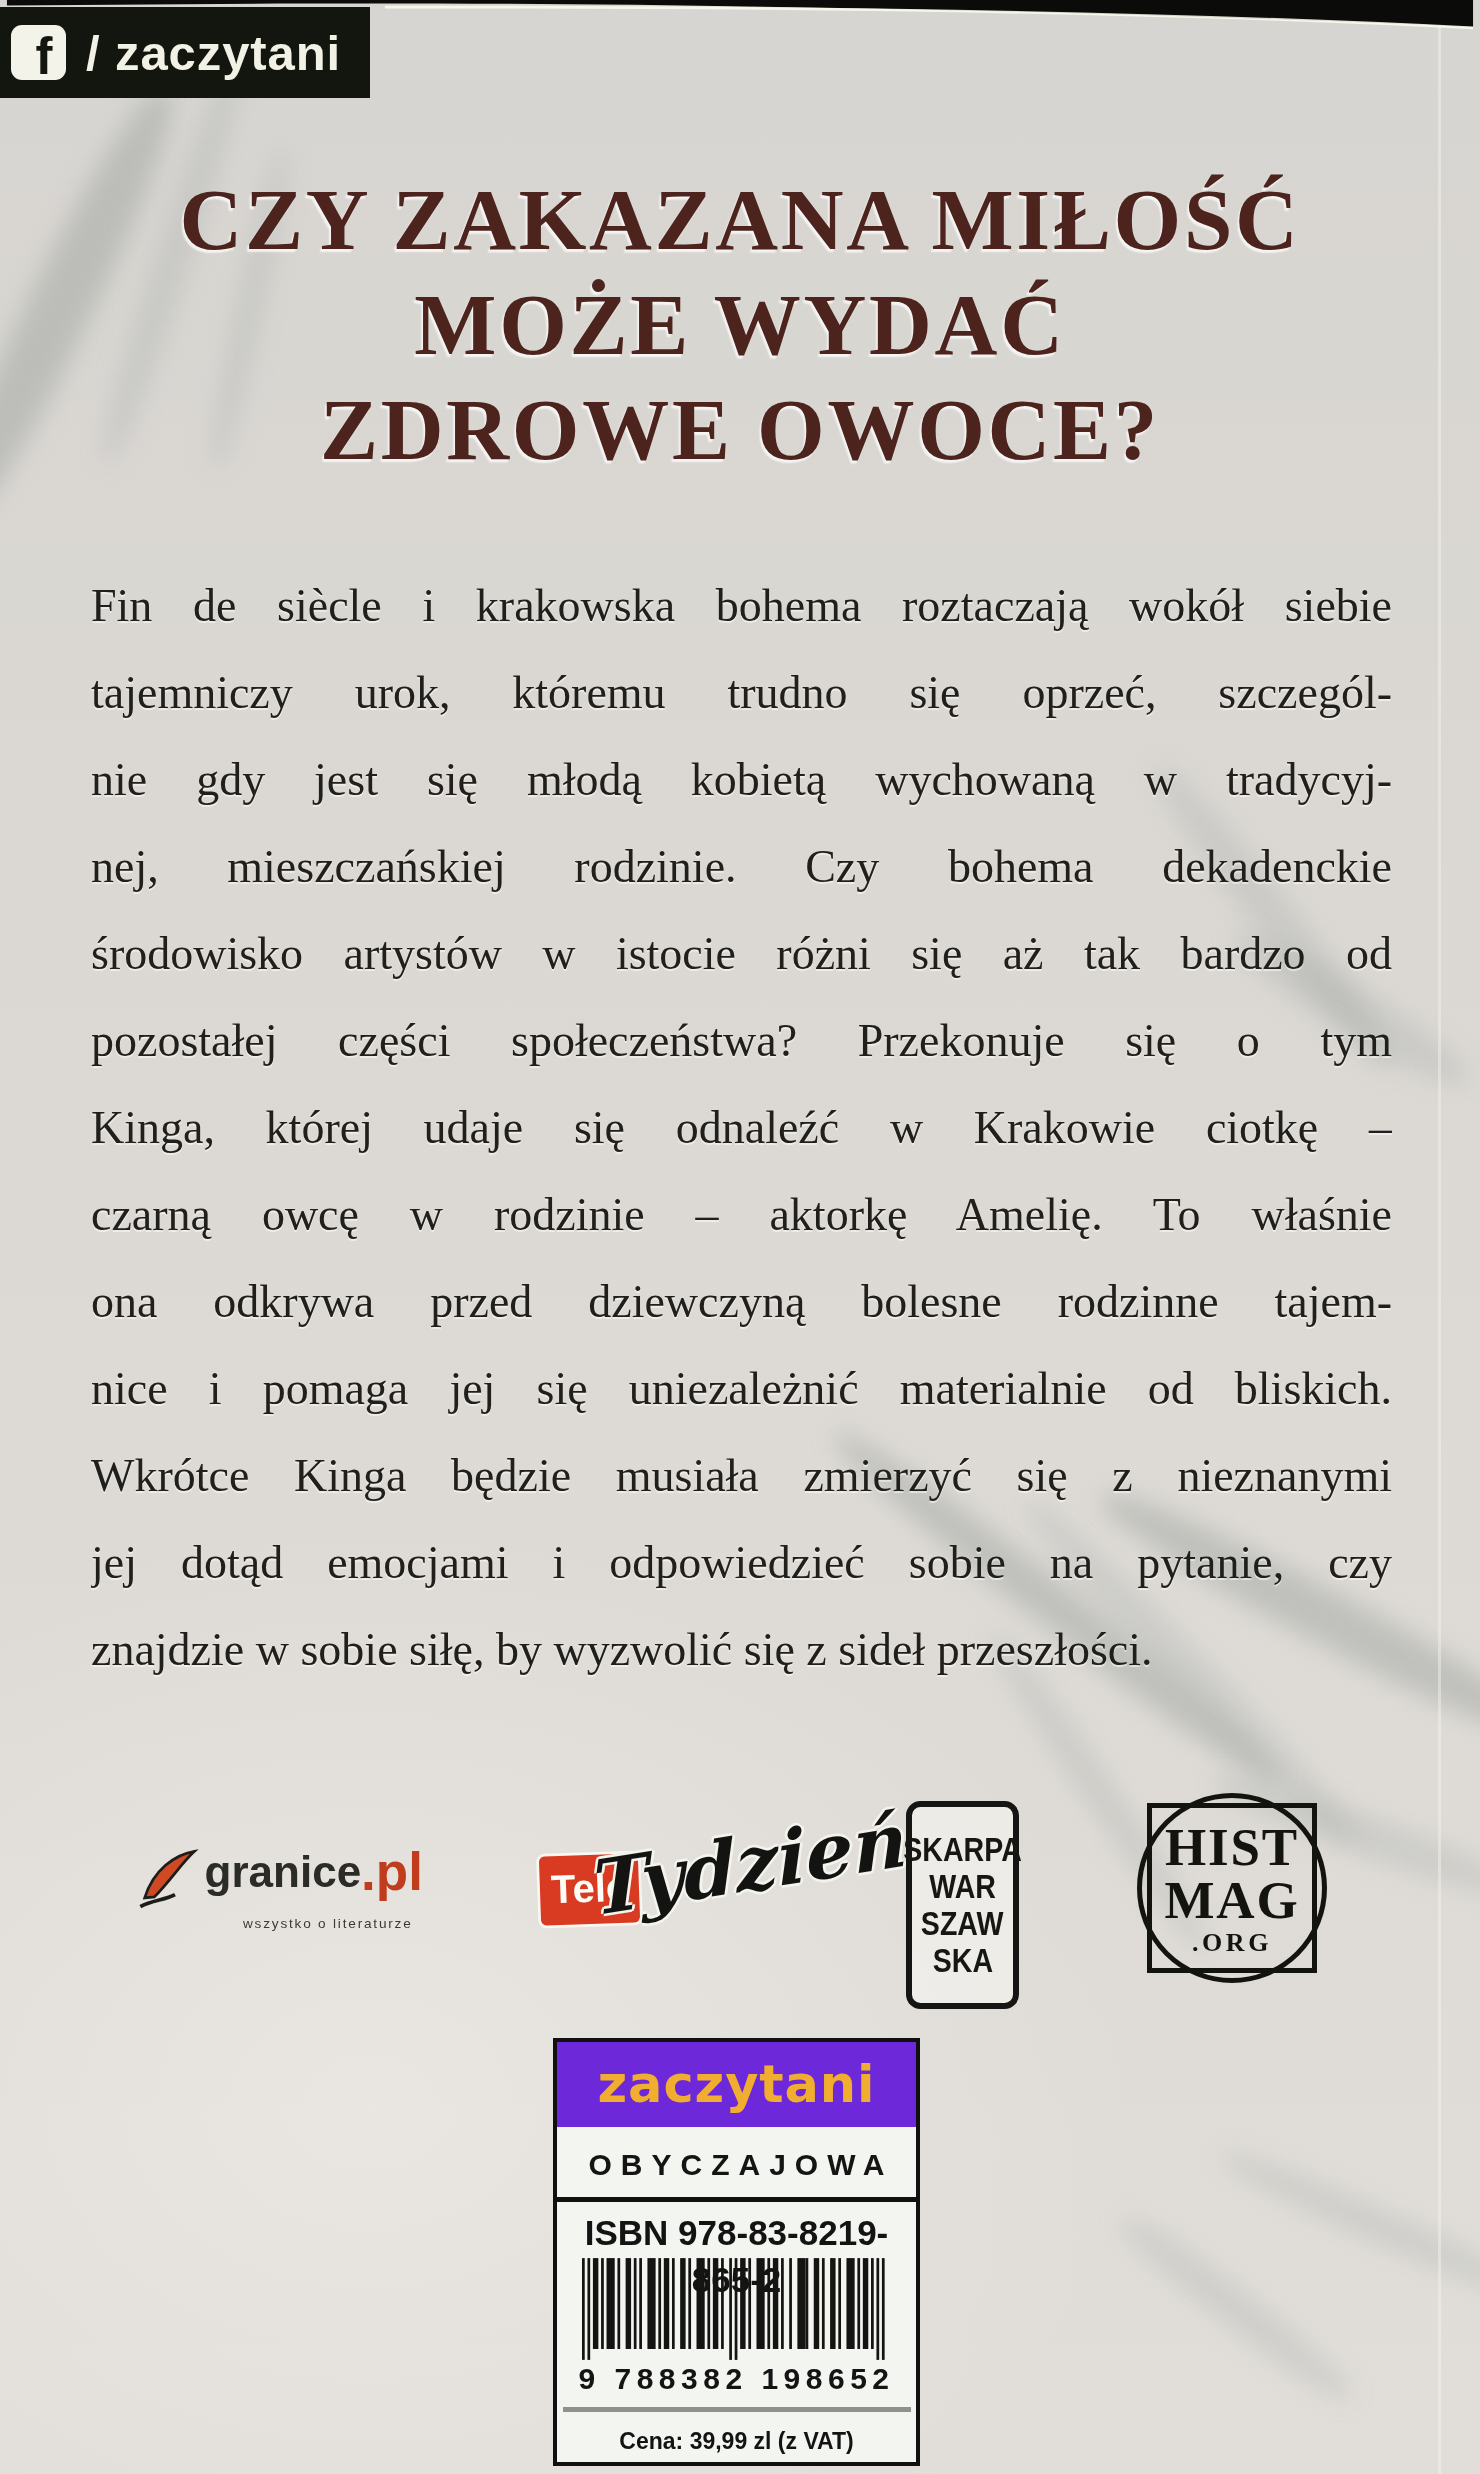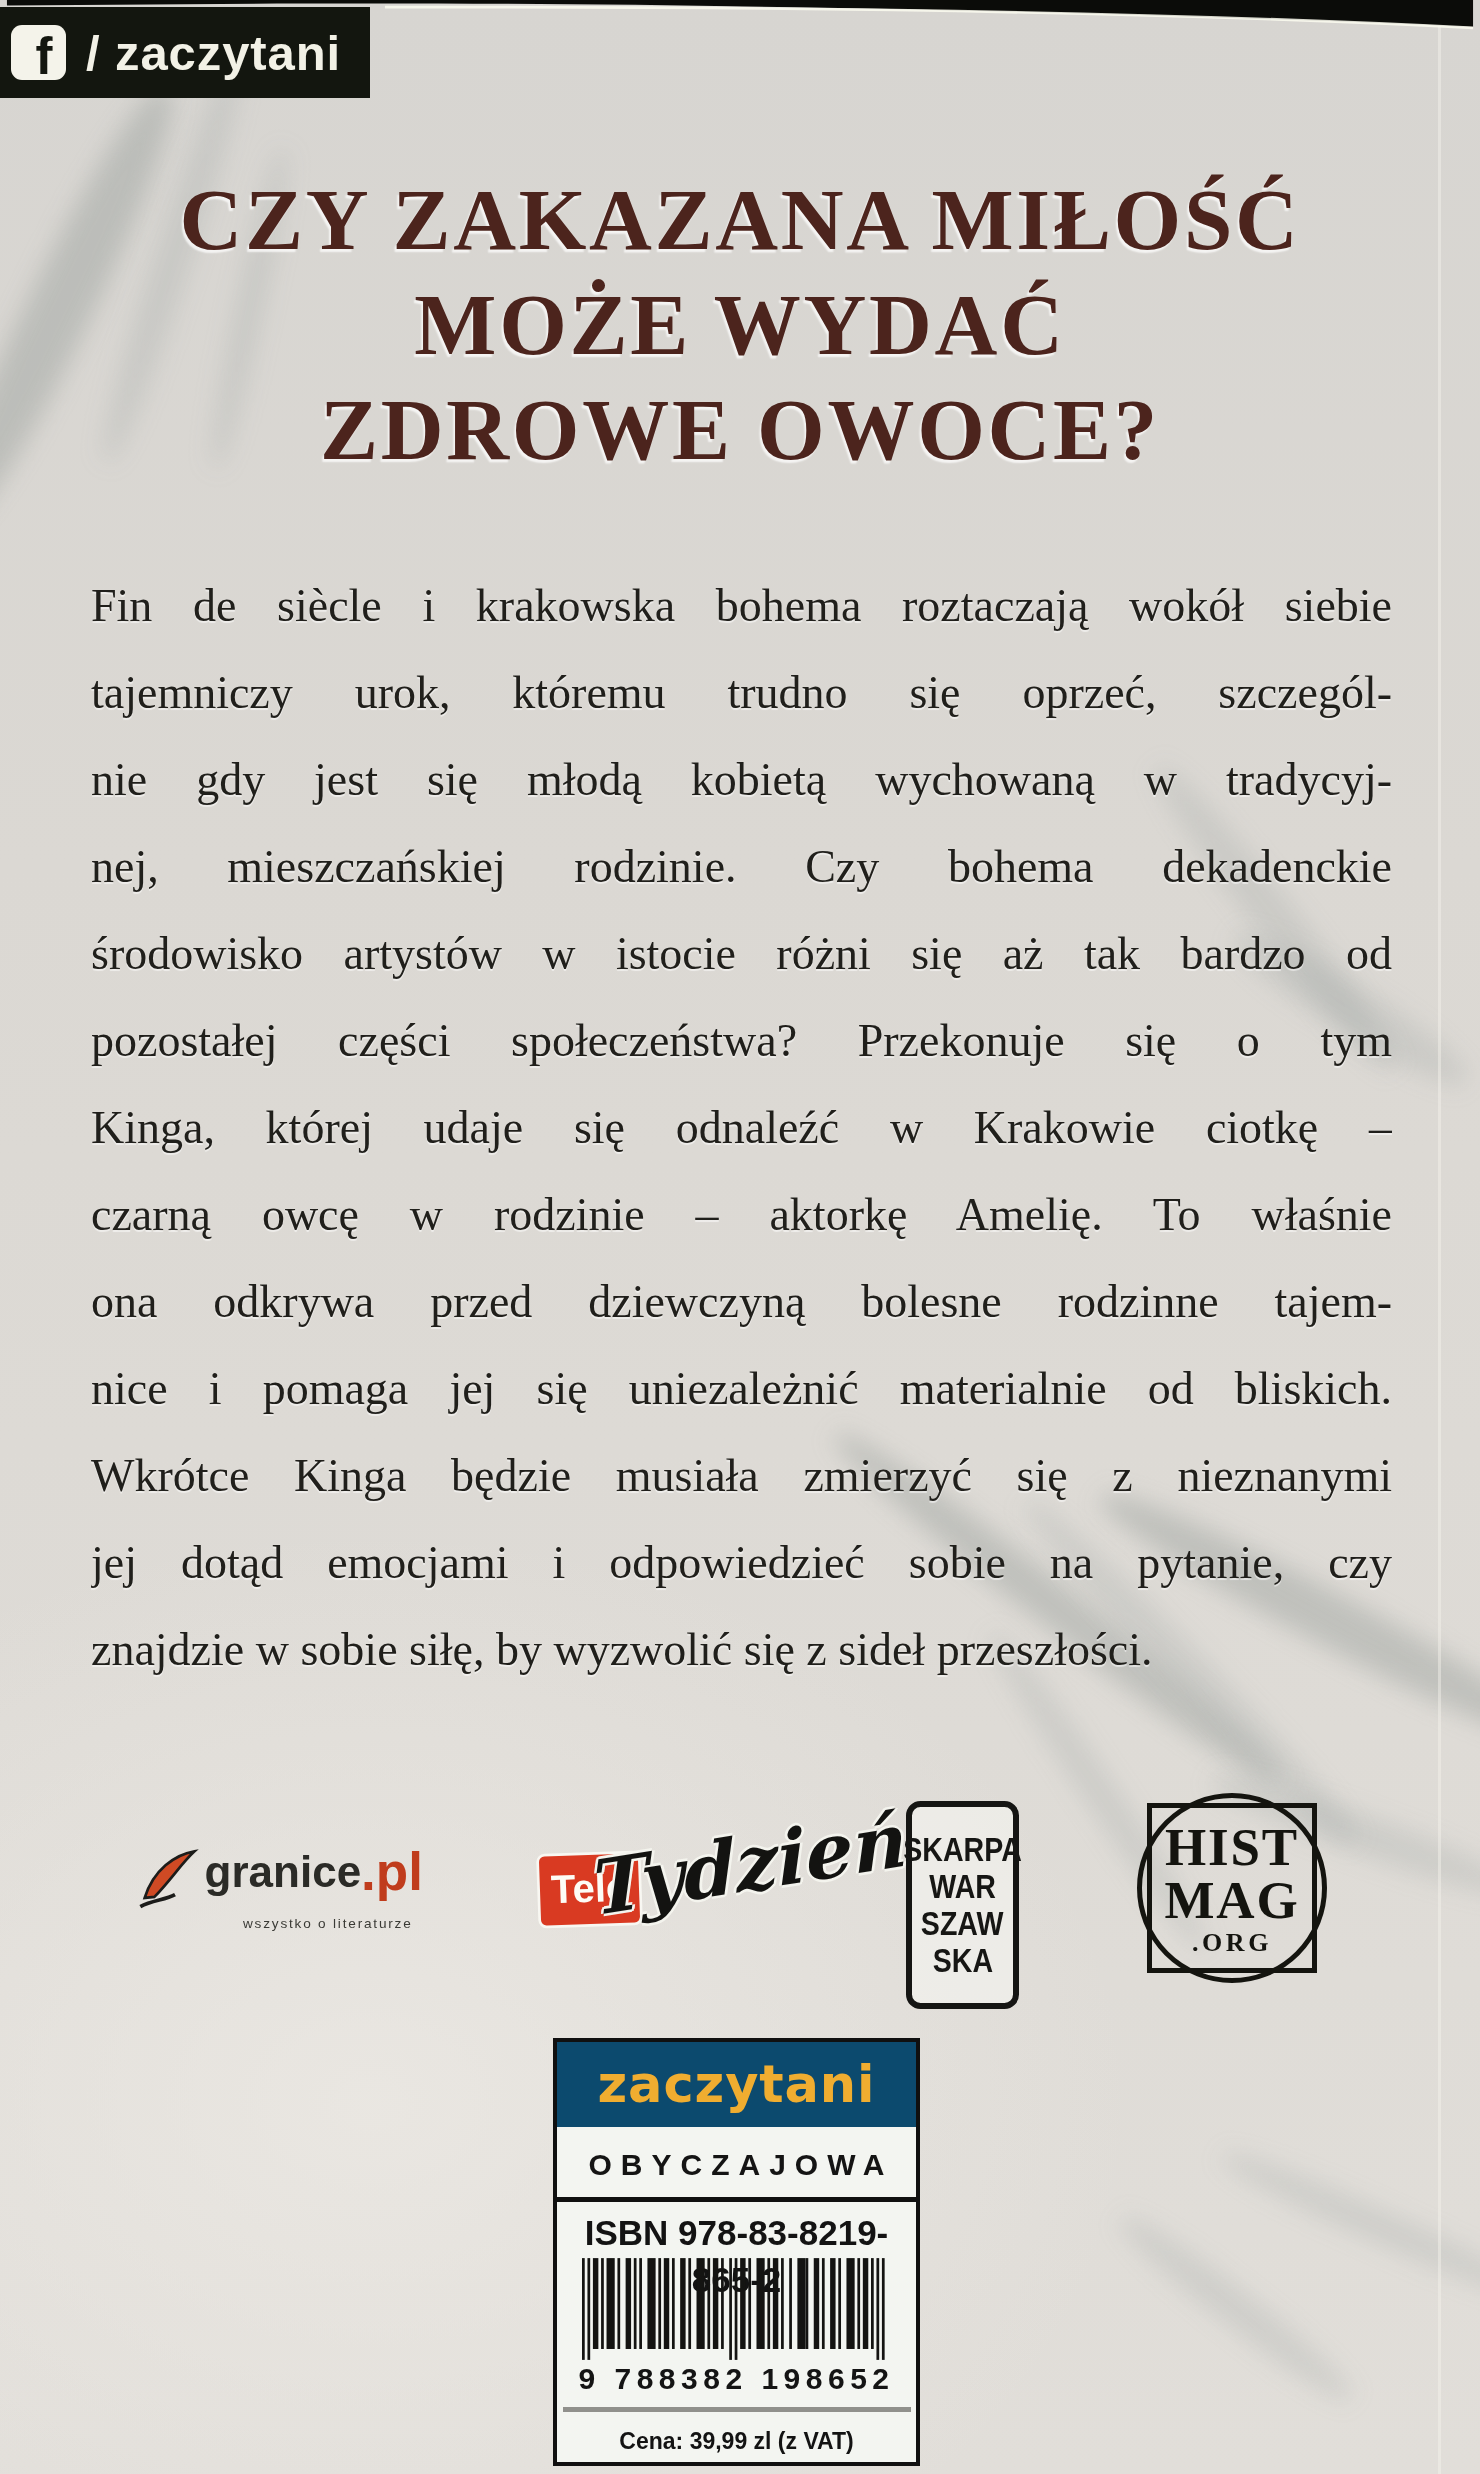--- a/index.html
+++ b/index.html
@@ -51,21 +51,21 @@
   .skarpa div{font-family:"Liberation Sans",sans-serif;font-weight:bold;font-size:34px;line-height:37px;color:#161614;transform:scaleX(.84);letter-spacing:0;}
   .histmag{left:1134px;top:1790px;width:196px;height:196px;}
   .hm-circle{position:absolute;left:2.7px;top:2.7px;width:180px;height:180px;border:5.5px solid #14140f;border-radius:50%;}
   .hm-square{position:absolute;left:12.7px;top:12.7px;width:160px;height:160px;border:5.5px solid #14140f;}
   .hm-text{position:absolute;left:0;top:31px;width:196px;text-align:center;color:#14140f;}
   .hm-text .big{font-family:"Liberation Serif",serif;font-weight:bold;font-size:53px;line-height:53px;letter-spacing:1.8px;}
   .hm-text .small{font-family:"Liberation Serif",serif;font-weight:bold;font-size:26px;line-height:31px;letter-spacing:3.6px;}
   
   .pub{position:absolute;left:553px;top:2038px;width:367px;height:428px;box-sizing:border-box;
     border:4.5px solid #101010;background:#f3f5f1;z-index:4;}
-  .pub .band{position:absolute;left:0;top:0;width:100%;height:85px;background:#0c4a6e;
+  .pub .band{position:absolute;left:0;top:0;width:100%;height:85px;background:#6d28d9;
     display:flex;align-items:center;justify-content:center;}
   .pub .band span{font-family:"DejaVu Sans",sans-serif;font-weight:bold;font-size:51px;color:#f0ad30;letter-spacing:0.9px;}
   .pub .cat{position:absolute;left:0;top:95px;width:100%;height:56px;line-height:56px;text-align:center;
     font-family:"Liberation Sans",sans-serif;font-weight:bold;font-size:30px;letter-spacing:9px;color:#141414;text-indent:9px;}
   .pub .rule{position:absolute;left:0;top:155px;width:100%;height:4.5px;background:#101010;}
   .pub .isbn{position:absolute;left:0;top:167px;width:100%;height:47px;line-height:47px;text-align:center;
     font-family:"Liberation Sans",sans-serif;font-weight:bold;font-size:35px;letter-spacing:0px;color:#131313;}
   .pub .bars{position:absolute;left:24.5px;top:216px;}
   .pub .digits{position:absolute;left:0;top:320px;width:100%;text-align:center;
     font-family:"Liberation Sans",sans-serif;font-weight:bold;font-size:30px;letter-spacing:5.5px;color:#141414;}

